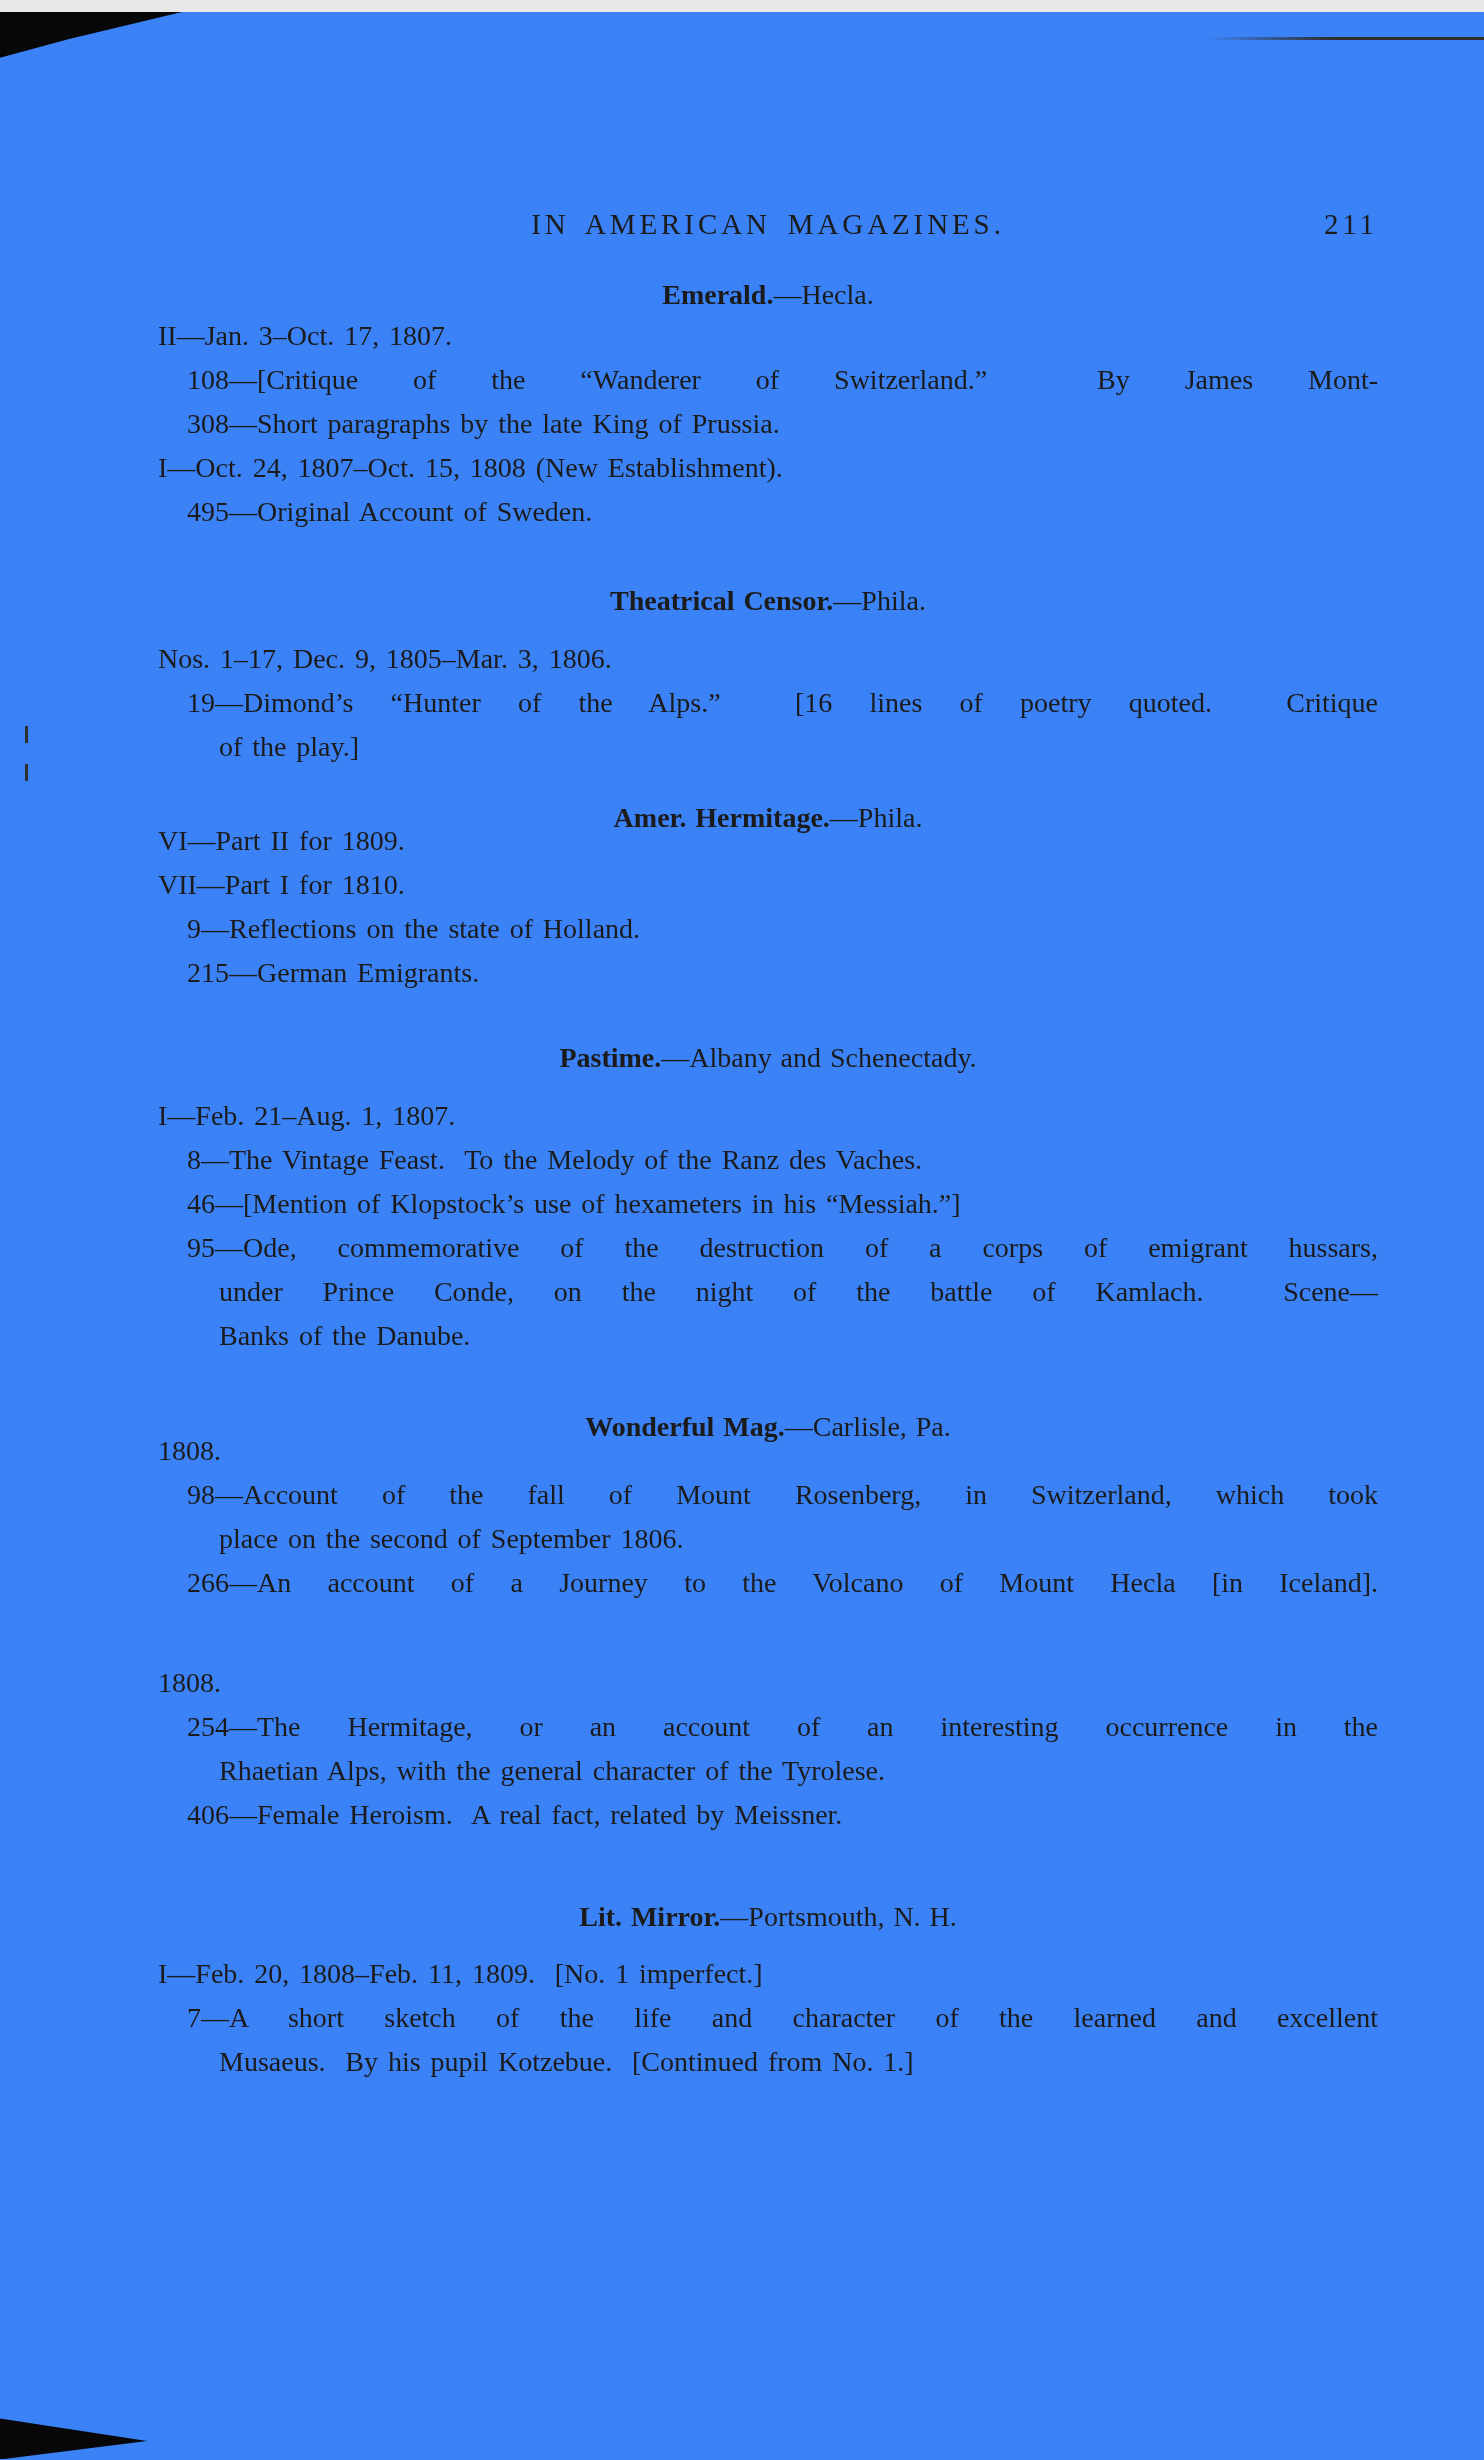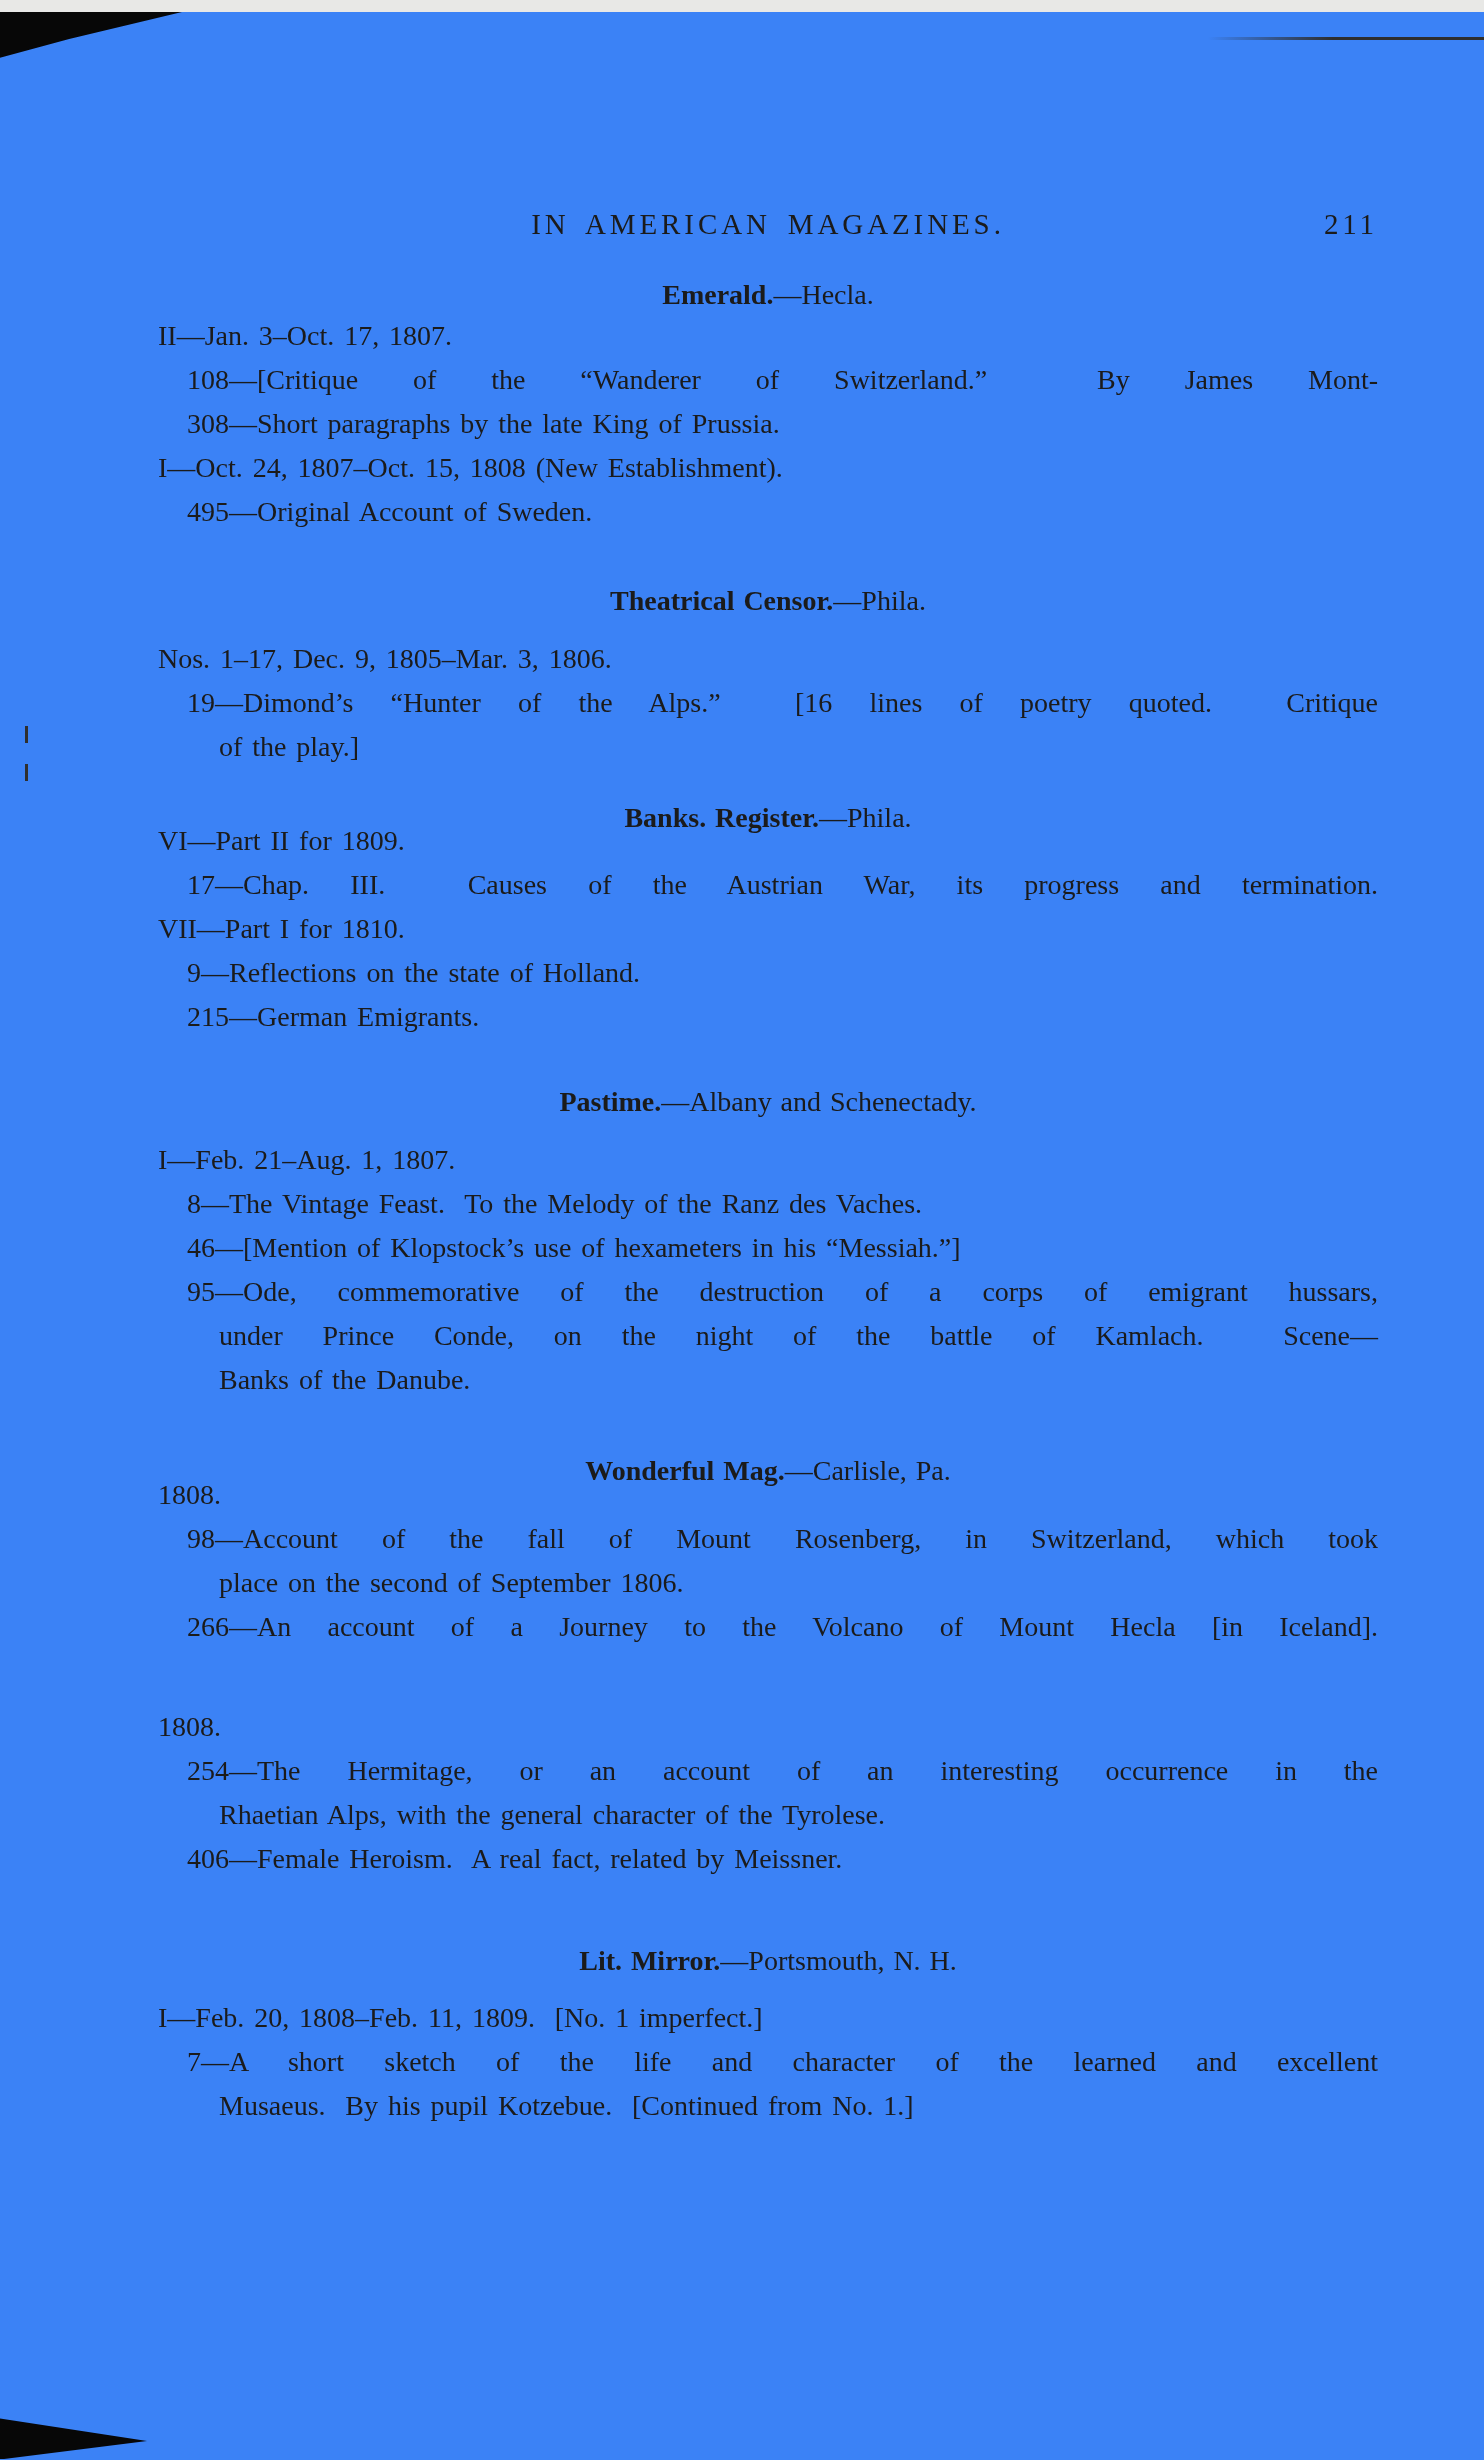--- a/index.html
+++ b/index.html
@@ -119,24 +119,23 @@
   </section>
         <section class="section section--theatrical-censor">
     <div class="heading"><span class="t">Theatrical Censor.</span><span class="loc">—Phila.</span></div>
     <div class="lines">
             <div class="line line--flush">Nos. 1–17, Dec. 9, 1805–Mar. 3, 1806.</div>
             <div class="line line--first line--fill">19—Dimond’s “Hunter of the Alps.”  [16 lines of poetry quoted.  Critique</div>
             <div class="line line--cont">of the play.]</div>
           </div>
   </section>
         <section class="section section--amer-register">
-    <div class="heading"><span class="t">Banks. Register.</span><span class="loc">—Phila.</span></div>
+    <div class="heading"><span class="t">Amer. Hermitage.</span><span class="loc">—Phila.</span></div>
     <div class="lines">
             <div class="line line--flush">VI—Part II for 1809.</div>
-            <div class="line line--first line--fill">17—Chap. III.  Causes of the Austrian War, its progress and termination.</div>
             <div class="line line--flush">VII—Part I for 1810.</div>
             <div class="line line--first">9—Reflections on the state of Holland.</div>
             <div class="line line--first">215—German Emigrants.</div>
           </div>
   </section>
         <section class="section section--pastime">
     <div class="heading"><span class="t">Pastime.</span><span class="loc">—Albany and Schenectady.</span></div>
     <div class="lines">
             <div class="line line--flush">I—Feb. 21–Aug. 1, 1807.</div>
             <div class="line line--first">8—The Vintage Feast.  To the Melody of the Ranz des Vaches.</div>

